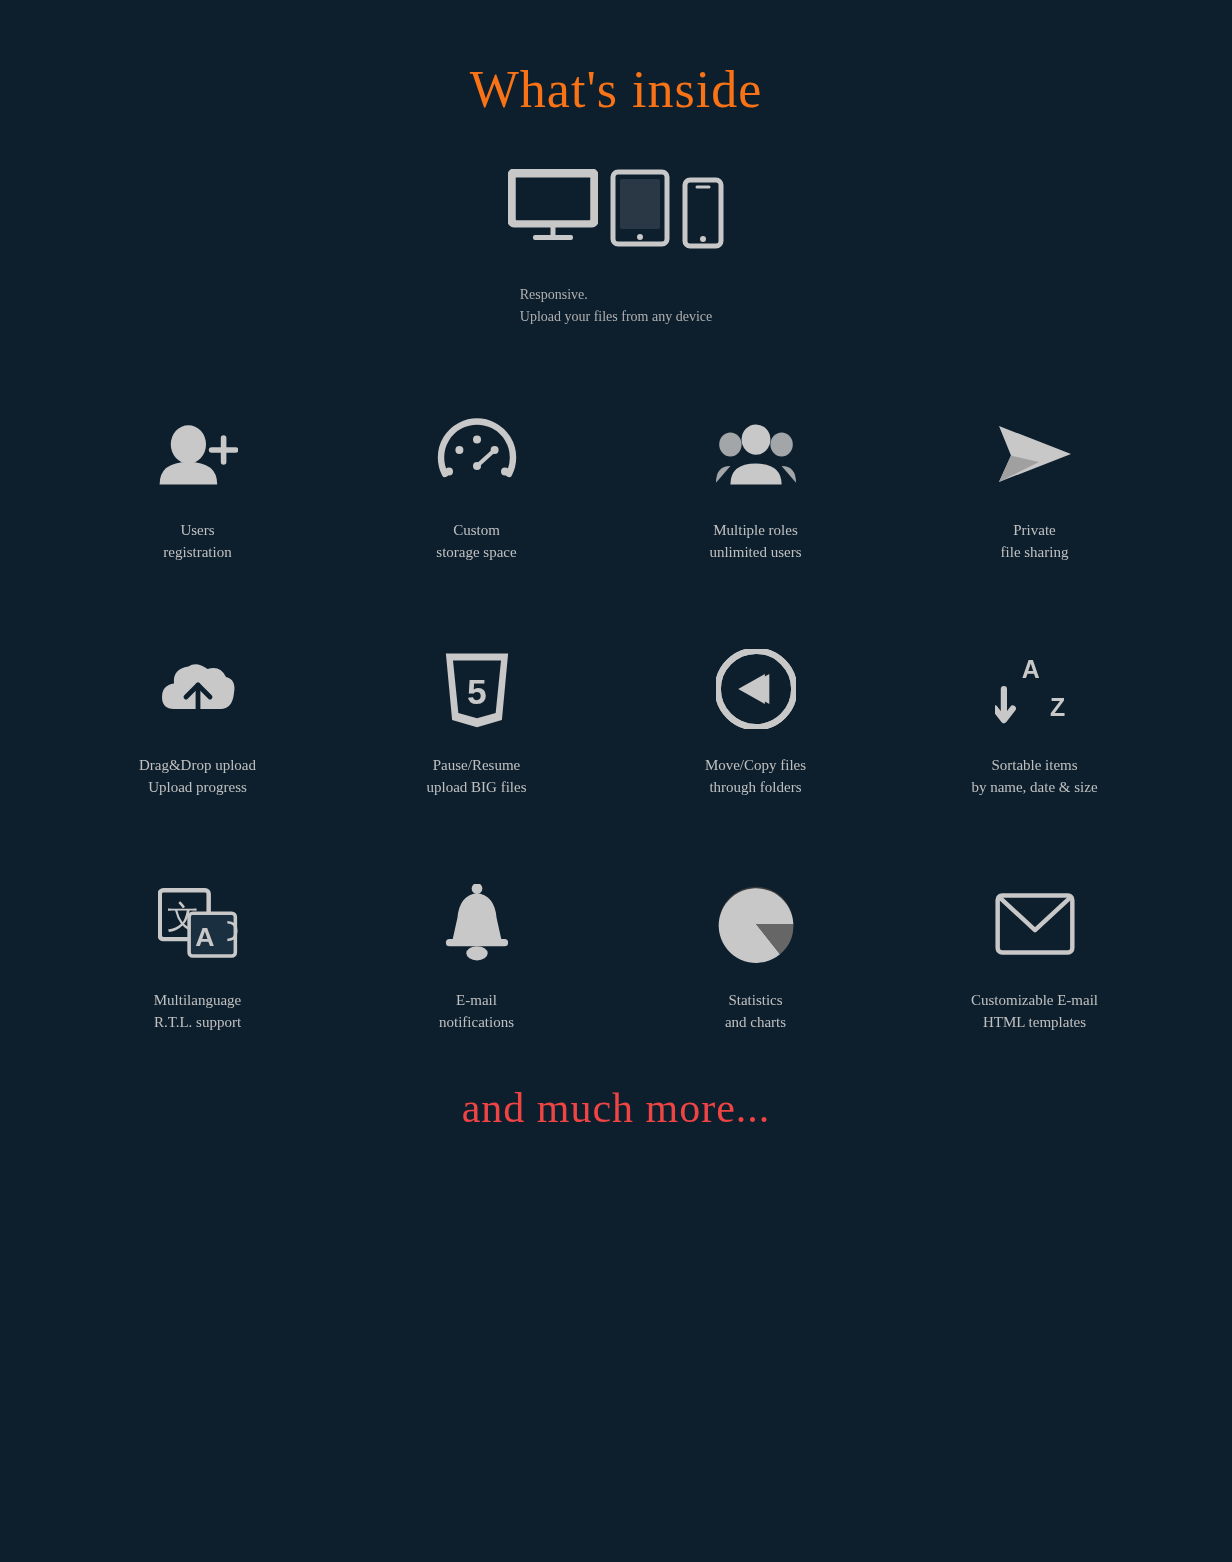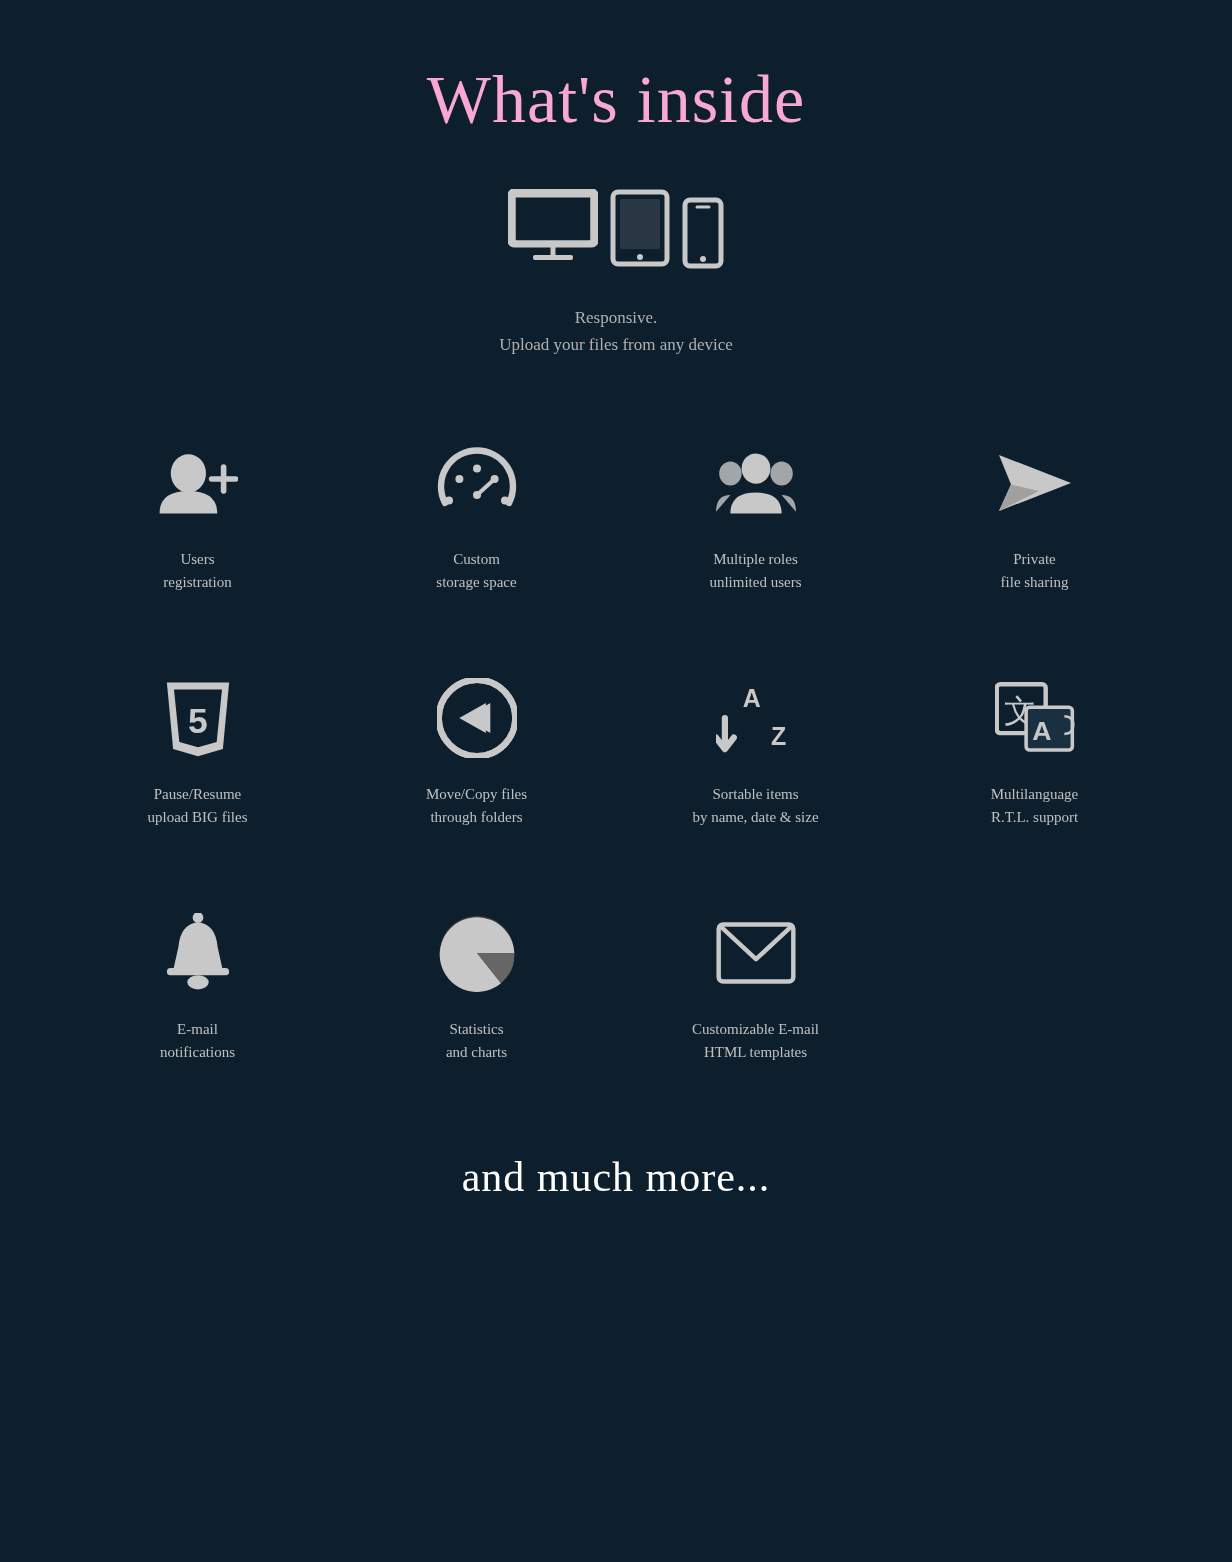--- a/index.html
+++ b/index.html
@@ -15,23 +15,23 @@
 
     .page-wrapper {
       width: 100%;
       padding: 60px 40px 80px;
       display: flex;
       flex-direction: column;
       align-items: center;
     }
 
     .main-title {
-      font-size: 68px;
+      font-size: 52px;
       font-weight: 300;
-      color: #f9a8d4;
+      color: #f97316;
       margin-bottom: 50px;
       letter-spacing: 1px;
     }
 
     .device-icons {
       display: flex;
       align-items: flex-end;
       gap: 12px;
       margin-bottom: 28px;
     }
@@ -46,23 +46,22 @@
       line-height: 1;
       color: #d0d0d0;
     }
     .device-phone {
       font-size: 42px;
       line-height: 1;
       color: #d0d0d0;
     }
 
     .responsive-text {
-      text-align: center;
       color: #b0b0b0;
-      font-size: 17px;
+      font-size: 14px;
       line-height: 1.6;
       margin-bottom: 60px;
     }
 
     .features-grid {
       display: grid;
       grid-template-columns: repeat(4, 1fr);
       gap: 40px 16px;
       width: 100%;
       max-width: 1100px;
@@ -96,22 +95,22 @@
     .feature-label {
       color: #c0c0c0;
       font-size: 15px;
       line-height: 1.5;
       font-weight: 300;
     }
 
     .and-more {
       font-size: 42px;
       font-weight: 300;
-      color: #ffffff;
-      margin-top: 70px;
+      color: #ef4444;
+      margin-top: 30px;
       letter-spacing: 1px;
     }
   </style>
 </head>
 <body>
 
 <div class="page-wrapper">
 
   <h1 class="main-title">What's inside</h1>
 
@@ -194,20 +193,30 @@
     <div class="feature-item">
       <div class="feature-icon">
         <svg viewBox="0 0 100 80" fill="#c8c8c8">
           <polygon points="5,5 95,40 5,75 20,42 z"></polygon>
           <polygon points="5,75 20,42 55,50 z" fill="#a0a0a0"></polygon>
         </svg>
       </div>
       <div class="feature-label">Private<br>file sharing</div>
     </div>
 
+    <div class="feature-item">
+      <div class="feature-icon">
+        <svg viewBox="0 0 100 80" fill="#c8c8c8">
+          <path d="M20 65 Q5 65 5 50 Q5 35 20 33 Q18 15 38 12 Q48 5 62 15 Q78 10 85 25 Q98 28 95 45 Q93 65 78 65"></path>
+          <line x1="50" y1="75" x2="50" y2="35" stroke="#0d1f2d" stroke-width="6" stroke-linecap="round"></line>
+          <polyline points="35,50 50,35 65,50" fill="none" stroke="#0d1f2d" stroke-width="6" stroke-linecap="round" stroke-linejoin="round"></polyline>
+        </svg>
+      </div>
+      <div class="feature-label">Drag&amp;Drop upload<br>Upload progress</div>
+    </div>
 
     <div class="feature-item">
       <div class="feature-icon">
         <svg viewBox="0 0 80 90" fill="#c8c8c8">
           <polygon points="5,5 75,5 68,80 40,88 12,80"></polygon>
           <polygon points="13,13 67,13 61,72 40,78 19,72" fill="#0d1f2d"></polygon>
           <text x="40" y="62" text-anchor="middle" font-size="40" font-weight="bold" fill="#c8c8c8" font-family="Arial">5</text>
         </svg>
       </div>
       <div class="feature-label">Pause/Resume<br>upload BIG files</div>

